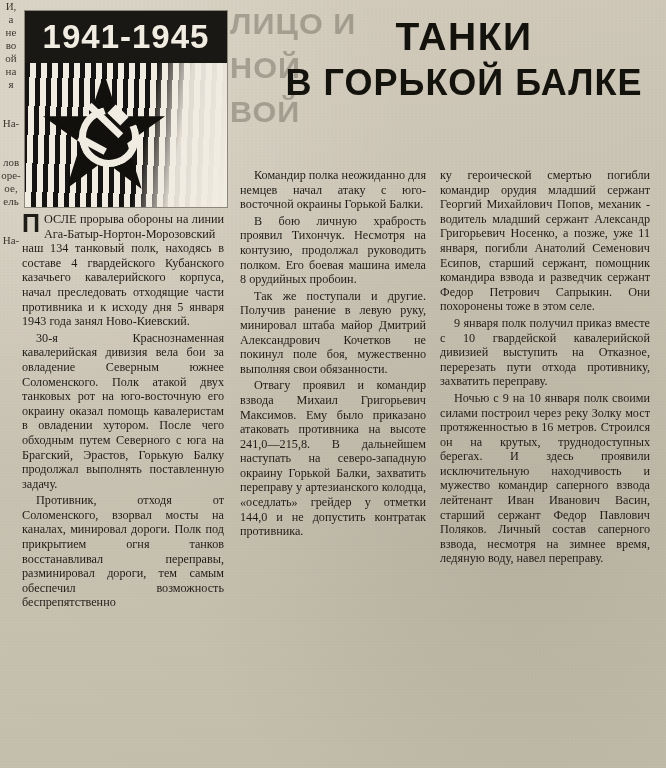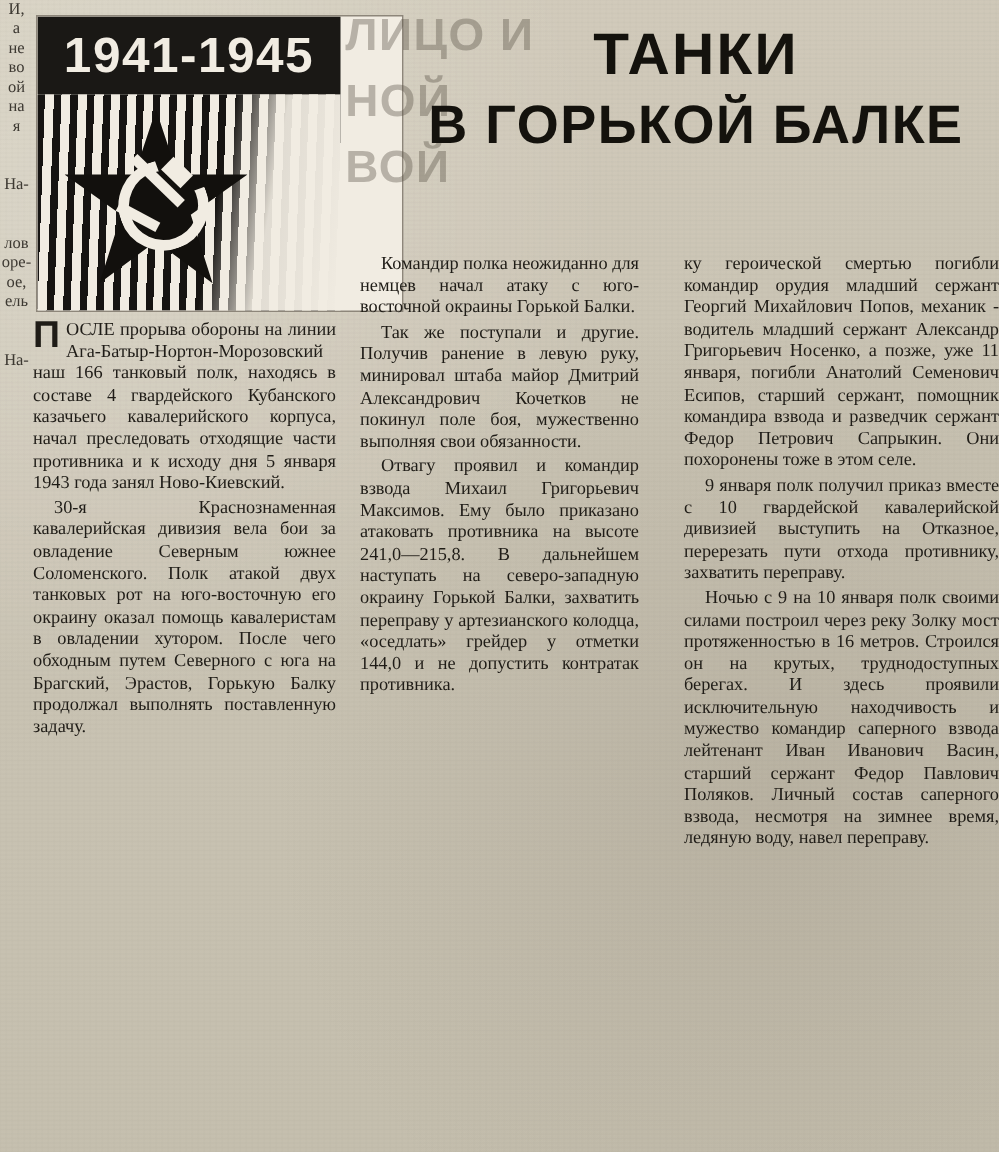--- a/index.html
+++ b/index.html
@@ -59,21 +59,20 @@
   
   #emblem {
     position: absolute;
     left: 24px;
     top: 10px;
     width: 202px;
     height: 196px;
     background: #efeae0;
     border: 1px solid #8d867a;
     overflow: hidden;
-    padding-left: 41px;
   }
   #emblem .years {
     position: absolute;
     left: 0; top: 0;
     width: 202px;
     height: 52px;
     background: #1c1a17;
     color: #efeae0;
     font-family: "Liberation Sans", sans-serif;
     font-weight: bold;
@@ -200,21 +199,21 @@
     float: left;
     font-family: "Liberation Sans", sans-serif;
     font-weight: bold;
     font-size: 25px;
     line-height: 21px;
     padding: 1px 4px 0 0;
   }
 
   #col1 { left: 22px;  top: 212px; width: 202px; }
   #col2 { left: 240px; top: 168px; width: 186px; }
-  #col3 { left: 456px; top: 168px; width: 210px; }
+  #col3 { left: 440px; top: 168px; width: 210px; }
 </style>
 </head>
 <body>
 
 <div id="page">
 
   <div id="grain"></div>
 
   <div id="bleed">
     <span class="bl">И,</span>
@@ -254,26 +253,28 @@
     <div>НОЙ</div>
     <div>ВОЙ</div>
   </div>
 
   <div id="headline">
     <div>ТАНКИ</div>
     <div class="l2">В ГОРЬКОЙ БАЛКЕ</div>
   </div>
 
   <div id="col1" class="col">
-    <p class="noind"><span class="drop">П</span><span>ОСЛЕ прорыва обороны на линии Ага-Батыр-Нортон-Морозовский наш 166 танковый полк, находясь в составе 4 гвардейского Кубанского казачьего кавалерийского корпуса, начал преследовать отходящие части противника и к исходу дня 5 января 1943 года занял Ново-Киевский.</span></p>
+    <p class="noind"><span class="drop">П</span><span>ОСЛЕ прорыва обороны на линии Ага-Батыр-Нортон-Морозовский наш 134 танковый полк, находясь в составе 4 гвардейского Кубанского казачьего кавалерийского корпуса, начал преследовать отходящие части противника и к исходу дня 5 января 1943 года занял Ново-Киевский.</span></p>
     <p>30-я Краснознаменная кавалерийская дивизия вела бои за овладение Северным южнее Соломенского. Полк атакой двух танковых рот на юго-восточную его окраину оказал помощь кавалеристам в овладении хутором. После чего обходным путем Северного с юга на Брагский, Эрастов, Горькую Балку продолжал выполнять поставленную задачу.</p>
+    <p>Противник, отходя от Соломенского, взорвал мосты на каналах, минировал дороги. Полк под прикрытием огня танков восстанавливал переправы, разминировал дороги, тем самым обеспечил возможность беспрепятственно</p>
   </div>
 
   <div id="col2" class="col">
     <p>Командир полка неожиданно для немцев начал атаку с юго-восточной окраины Горькой Балки.</p>
+    <p>В бою личную храбрость проявил Тихончук. Несмотря на контузию, продолжал руководить полком. Его боевая машина имела 8 орудийных пробоин.</p>
     <p>Так же поступали и другие. Получив ранение в левую руку, минировал штаба майор Дмитрий Александрович Кочетков не покинул поле боя, мужественно выполняя свои обязанности.</p>
     <p>Отвагу проявил и командир взвода Михаил Григорьевич Максимов. Ему было приказано атаковать противника на высоте 241,0—215,8. В дальнейшем наступать на северо-западную окраину Горькой Балки, захватить переправу у артезианского колодца, «оседлать» грейдер у отметки 144,0 и не допустить контратак противника.</p>
   </div>
 
   <div id="col3" class="col">
     <p class="noind">ку героической смертью погибли командир орудия младший сержант Георгий Михайлович Попов, механик - водитель младший сержант Александр Григорьевич Носенко, а позже, уже 11 января, погибли Анатолий Семенович Есипов, старший сержант, помощник командира взвода и разведчик сержант Федор Петрович Сапрыкин. Они похоронены тоже в этом селе.</p>
     <p>9 января полк получил приказ вместе с 10 гвардейской кавалерийской дивизией выступить на Отказное, перерезать пути отхода противнику, захватить переправу.</p>
     <p>Ночью с 9 на 10 января полк своими силами построил через реку Золку мост протяженностью в 16 метров. Строился он на крутых, труднодоступных берегах. И здесь проявили исключительную находчивость и мужество командир саперного взвода лейтенант Иван Иванович Васин, старший сержант Федор Павлович Поляков. Личный состав саперного взвода, несмотря на зимнее время, ледяную воду, навел переправу.</p>
   </div>
 

